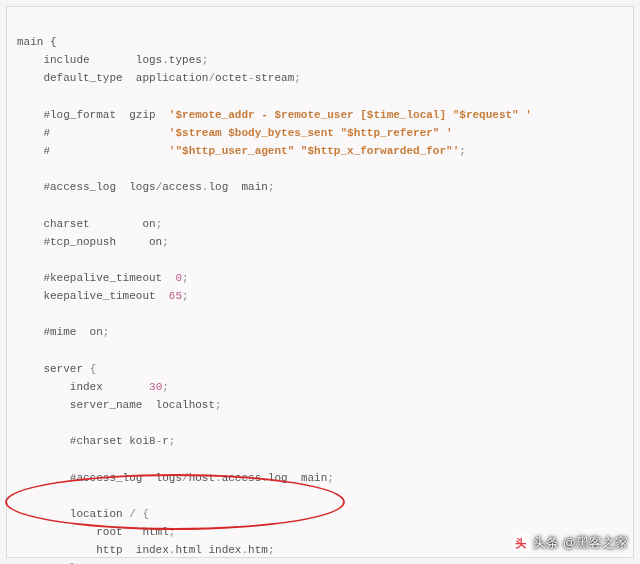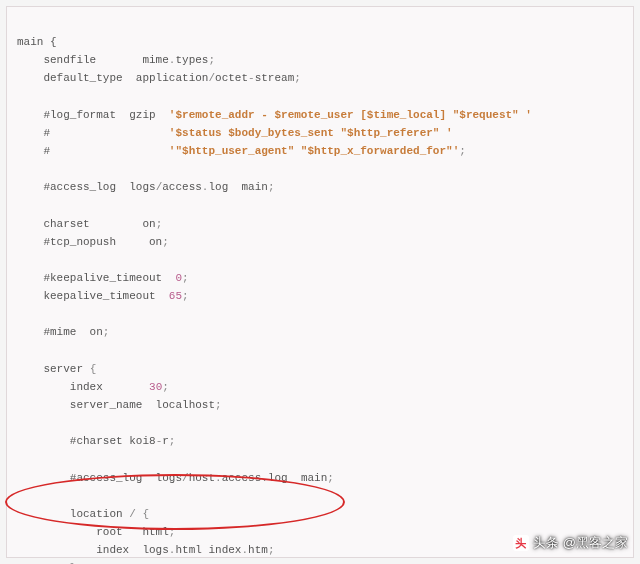--- a/index.html
+++ b/index.html
@@ -74,25 +74,25 @@
       font-size: 11px;
       font-weight: bold;
       text-shadow: none;
     }
   </style>
 </head>
 <body>
 
 <div class="code-container">
 <span><span>main {</span></span>
-<span><span>    sendfile       mime</span><span class="punct">.</span><span>types</span><span class="punct">;</span></span>
+<span><span>    include       logs</span><span class="punct">.</span><span>types</span><span class="punct">;</span></span>
 <span><span>    default_type  application</span><span class="punct">/</span><span>octet</span><span class="punct">-</span><span>stream</span><span class="punct">;</span></span>
 
 <span><span>    #log_format  gzip  </span><span class="str">'$remote_addr - $remote_user [$time_local] "$request" '</span></span>
-<span><span>    #                  </span><span class="str">'$status $body_bytes_sent "$http_referer" '</span></span>
+<span><span>    #                  </span><span class="str">'$stream $body_bytes_sent "$http_referer" '</span></span>
 <span><span>    #                  </span><span class="str">'"$http_user_agent" "$http_x_forwarded_for"'</span><span class="punct">;</span></span>
 
 <span><span>    #access_log  logs</span><span class="punct">/</span><span>access</span><span class="punct">.</span><span>log  main</span><span class="punct">;</span></span>
 
 <span><span>    charset        on</span><span class="punct">;</span></span>
 <span><span>    #tcp_nopush     on</span><span class="punct">;</span></span>
 
 <span><span>    #keepalive_timeout  </span><span class="num">0</span><span class="punct">;</span></span>
 <span><span>    keepalive_timeout  </span><span class="num">65</span><span class="punct">;</span></span>
 
@@ -101,21 +101,21 @@
 <span><span>    server </span><span class="punct">{</span></span>
 <span><span>        index       </span><span class="num">30</span><span class="punct">;</span></span>
 <span><span>        server_name  localhost</span><span class="punct">;</span></span>
 
 <span><span>        #charset koi8</span><span class="punct">-</span><span>r</span><span class="punct">;</span></span>
 
 <span><span>        #access_log  logs</span><span class="punct">/</span><span>host</span><span class="punct">.</span><span>access</span><span class="punct">.</span><span>log  main</span><span class="punct">;</span></span>
 
 <span><span>        location </span><span class="punct">/</span><span class="punct"> {</span></span>
 <span><span>            root   html</span><span class="punct">;</span></span>
-<span><span>            index  logs</span><span class="punct">.</span><span>html index</span><span class="punct">.</span><span>htm</span><span class="punct">;</span></span>
+<span><span>            http  index</span><span class="punct">.</span><span>html index</span><span class="punct">.</span><span>htm</span><span class="punct">;</span></span>
 <span><span class="punct">        }</span></span>
 
 
 </div>
 
 <div class="circle-highlight"></div>
 
 <div class="watermark">
   <span class="watermark-icon">头</span>
   <span>头条</span>

